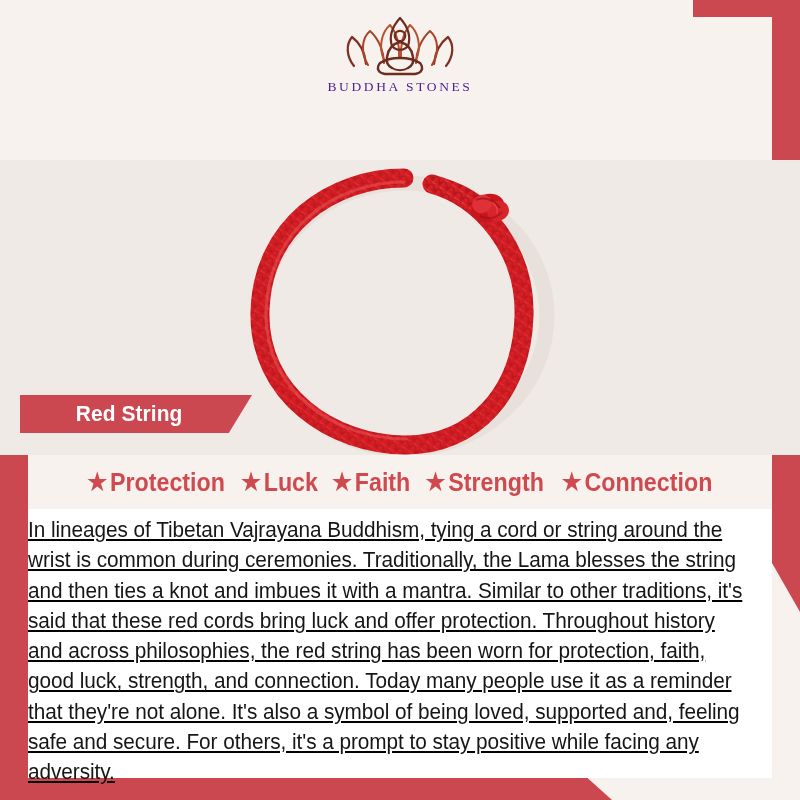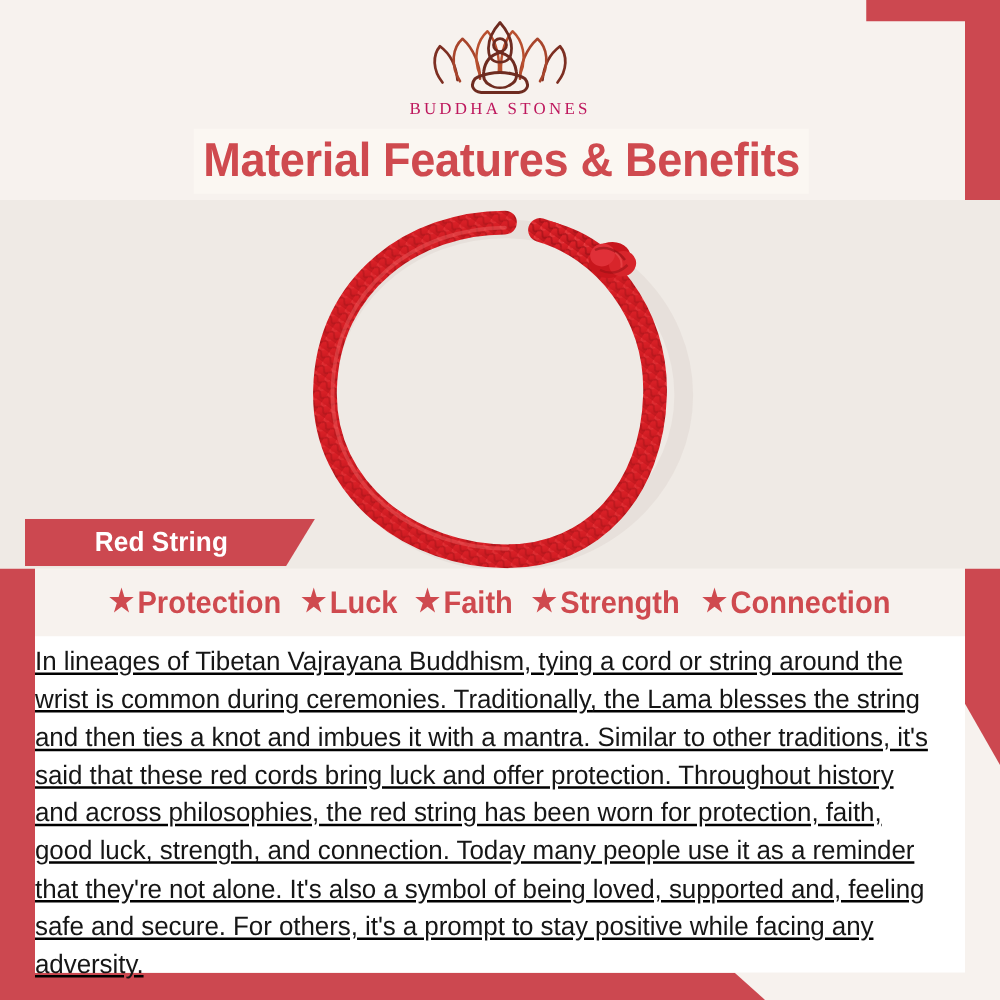--- a/index.html
+++ b/index.html
@@ -71,21 +71,21 @@
     margin: 0 auto;
     width: 116px;
     height: 66px;
   }
   .logo-wordmark {
     display: block;
     margin-top: 3px;
     font-family: "Liberation Serif", serif;
     font-size: 13.5px;
     letter-spacing: 2.6px;
-    color: #be185d;
+    color: #4c1d95;
     font-weight: 400;
   }
 
   
   .title-band {
     position: absolute;
     top: 103px;
     left: 155px;
     width: 492px;
     height: 52px;
@@ -118,21 +118,21 @@
     position: absolute;
     top: 4px;
     left: 236px;
     width: 350px;
     height: 292px;
   }
 
   
   .label-banner {
     position: absolute;
-    top: 415px;
+    top: 395px;
     left: 20px;
     width: 232px;
     height: 38px;
     background: #cc4850;
     clip-path: polygon(0 0, 100% 0, 90% 100%, 0 100%);
     display: flex;
     align-items: center;
   }
   .label-banner-text {
     margin-left: 53px;
@@ -229,23 +229,20 @@
         <path d="M58 32 C66 34 70 40 71 47 C72 52 70 56 66 58" stroke="#6e2b20" stroke-width="2.4"></path>
 
         <path d="M38 53 C34 58 36 63 43 64 L73 64 C80 63 82 58 78 53 C72 49 62 48 58 48 C54 48 44 49 38 53 Z" stroke="#6e2b20" stroke-width="2.4"></path>
 
         <path d="M50 58 C54 61 62 61 66 58" stroke="#6e2b20" stroke-width="2"></path>
       </g>
     </svg>
     <span class="logo-wordmark">BUDDHA STONES</span>
   </div>
 
-  <div class="title-band">
-    <span class="title-text">Material Features &amp; Benefits</span>
-  </div>
 
   <div class="photo-area">
     <svg class="bracelet-svg" viewBox="0 0 350 292">
       <defs>
         <linearGradient id="cordGrad" x1="0" y1="0" x2="1" y2="1">
           <stop offset="0%" stop-color="#e2262c"></stop>
           <stop offset="45%" stop-color="#d81f26"></stop>
           <stop offset="100%" stop-color="#b5141b"></stop>
         </linearGradient>
         <pattern id="braid" width="9" height="9" patternUnits="userSpaceOnUse" patternTransform="rotate(35)">

